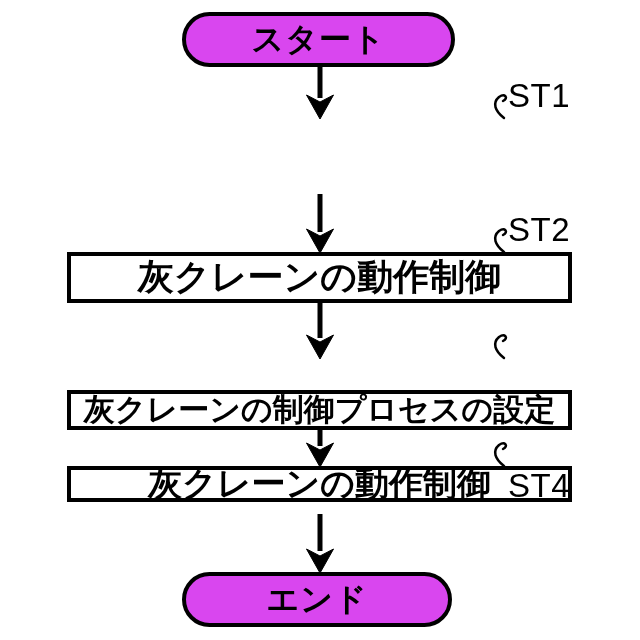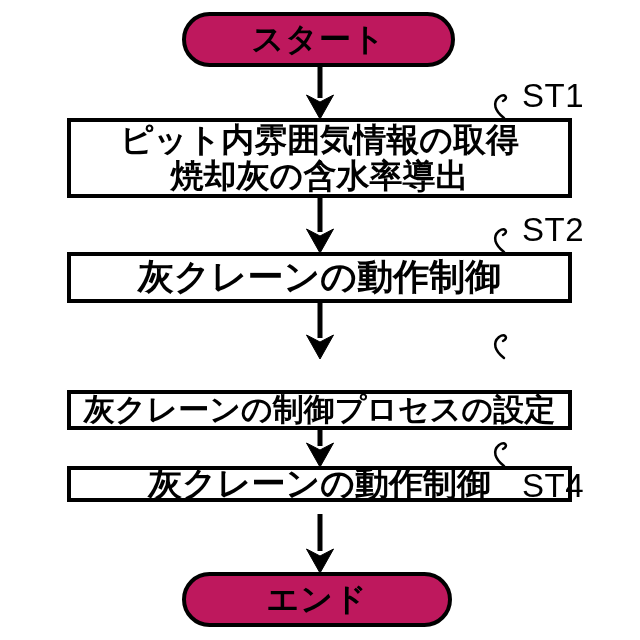--- a/index.html
+++ b/index.html
@@ -22,21 +22,21 @@
     top: 0;
     width: 640px;
     height: 640px;
   }
   
   .terminator {
     position: absolute;
     box-sizing: border-box;
     border: 4px solid #000000;
     border-radius: 28px;
-    background: #be185d;
+    background: #d946ef;
     display: flex;
     align-items: center;
     justify-content: center;
     font-weight: 600;
     font-size: 32px;
     letter-spacing: 1px;
     white-space: nowrap;
   }
   .terminator.start { left: 182px; top: 12px;  width: 273px; height: 55px; }
   .terminator.end   { left: 182px; top: 572px; width: 270px; height: 55px; }
@@ -64,21 +64,20 @@
   
   .step-label {
     position: absolute;
     left: 508px;
     width: 90px;
     font-size: 33px;
     font-weight: 500;
     letter-spacing: 0.5px;
     color: #000000;
     white-space: nowrap;
-    text-align: center;
   }
   .step-label.st1 { top: 77px;  }
   .step-label.st2 { top: 211px; }
   .step-label.st3 { top: 317px; }
   .step-label.st4 { top: 425px; margin-top: 42px; }
 </style>
 </head>
 <body>
 
 <div class="stage">
@@ -116,24 +115,20 @@
       <path d="M 504 252 C 495 245, 492 237, 499 231 C 505 227, 509 232, 503 235"></path>
       <path d="M 504 358 C 495 351, 492 343, 499 337 C 505 333, 509 338, 503 341"></path>
       <path d="M 504 466 C 495 459, 492 451, 499 445 C 505 441, 509 446, 503 449"></path>
     </g>
   </svg>
 
   <div class="terminator start">
     <span>スタート</span>
   </div>
 
-  <div class="process st1">
-    <span class="line">ピット内雰囲気情報の取得</span>
-    <span class="line">焼却灰の含水率導出</span>
-  </div>
   <div class="step-label st1">
     <span>ST1</span>
   </div>
 
   <div class="process st2">
     <span class="line">灰クレーンの動作制御</span>
   </div>
   <div class="step-label st2">
     <span>ST2</span>
   </div>

